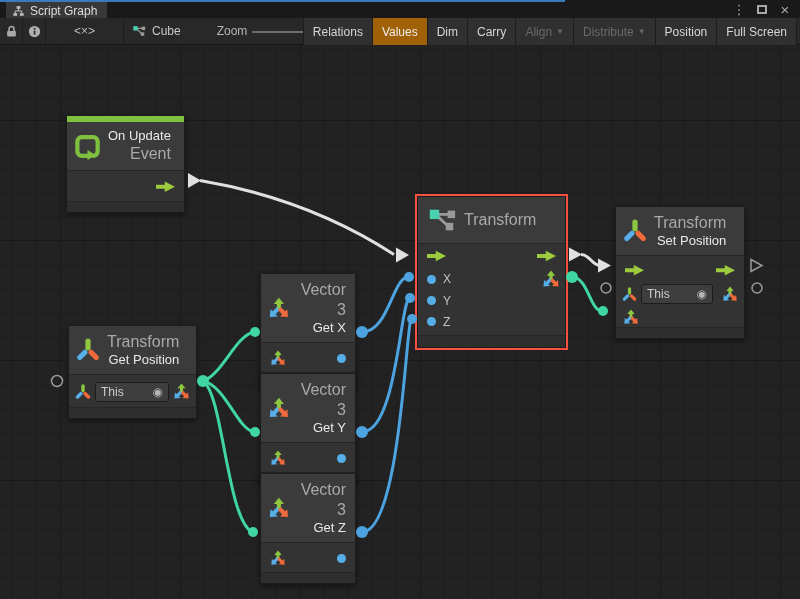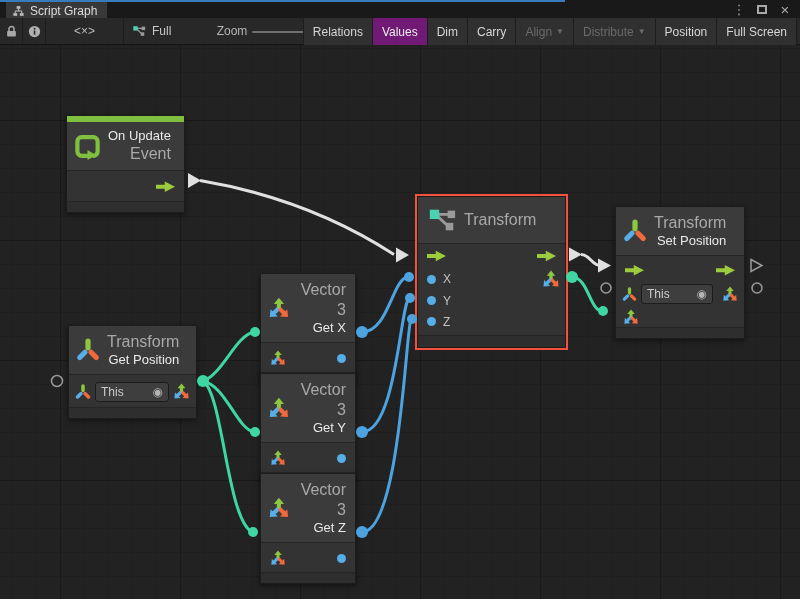--- a/index.html
+++ b/index.html
@@ -22,21 +22,21 @@
   #toolbar { position:absolute; left:0; top:18px; width:800px; height:27px; background:#282828;
     border-bottom:1px solid #161616; color:#c8c8c8; font-size:12px; }
   .tsep { position:absolute; top:0; width:1px; height:26px; background:#1d1d1d; }
   .tbtn { position:absolute; top:0; height:26px; display:flex; align-items:center; justify-content:center; }
   #zoom-track { position:absolute; left:252px; top:13px; width:170px; height:2px; background:#6f6f6f; border-radius:1px; }
   #zoom-handle { position:absolute; left:-6px; top:-5px; width:12px; height:12px; border-radius:50%; background:#9a9a9a; left:152px; }
   #view-buttons { position:absolute; right:3px; top:0; height:27px; display:flex; align-items:stretch; }
   .vbtn { display:flex; align-items:center; gap:4px; padding:0 9px; background:#303030;
     border-left:1px solid #1d1d1d; color:#d6d6d6; font-size:12px; white-space:nowrap; }
   .vbtn:last-child { border-right:1px solid #1d1d1d; }
-  .vbtn.active { background:#701a75; color:#eeeeee;justify-content:flex-end; }
+  .vbtn.active { background:#a16207; color:#eeeeee;justify-content:flex-end; }
   .vbtn.disabled { color:#6a6a6a; }
   .vbtn .caret { font-size:8px; color:#6a6a6a; }
 
   
   #canvas { position:absolute; left:0; top:45px; width:800px; height:554px; background:#222222;
     background-image:
       linear-gradient(#191919 1px, transparent 1px),
       linear-gradient(90deg,#191919 1px, transparent 1px),
       linear-gradient(#1e1e1e 1px, transparent 1px),
       linear-gradient(90deg,#1e1e1e 1px, transparent 1px);
@@ -153,21 +153,21 @@
     </div>
     <div class="tsep" style="left:45px"></div>
     <div class="tbtn" style="left:46px;width:77px;color:#bdbdbd">
       <span>&lt;×&gt;</span>
     </div>
     <div class="tsep" style="left:123px"></div>
     <div class="tbtn" style="left:132px;width:70px;gap:6px;justify-content:flex-start">
       <svg class="ic" width="14" height="14">
           <use href="#i-subgraph"></use>
         </svg>
-      <span>Full</span>
+      <span>Cube</span>
     </div>
     <div class="tbtn" style="left:214px;width:36px;color:#b5b5b5">
       <span>Zoom</span>
     </div>
     <div id="zoom-track">
       <div id="zoom-handle"></div>
     </div>
     <div class="tbtn" style="left:434px;width:26px;color:#b5b5b5">
       <span>1x</span>
     </div>

